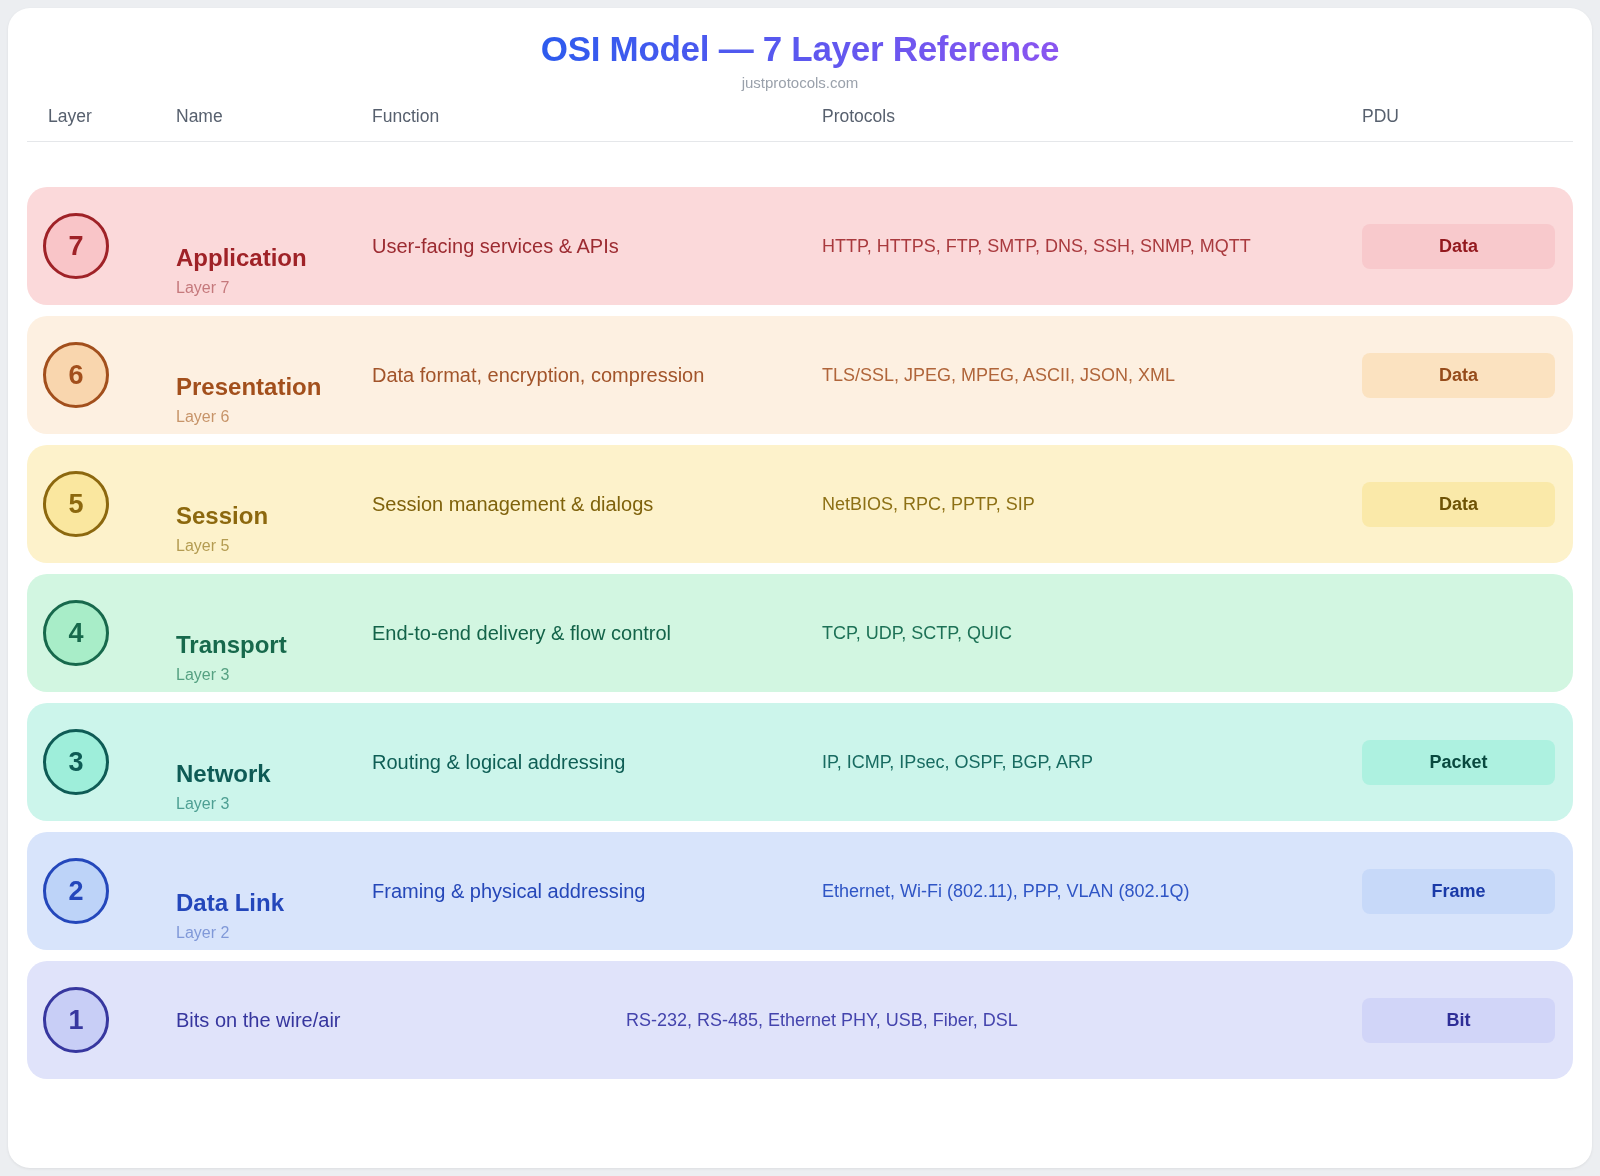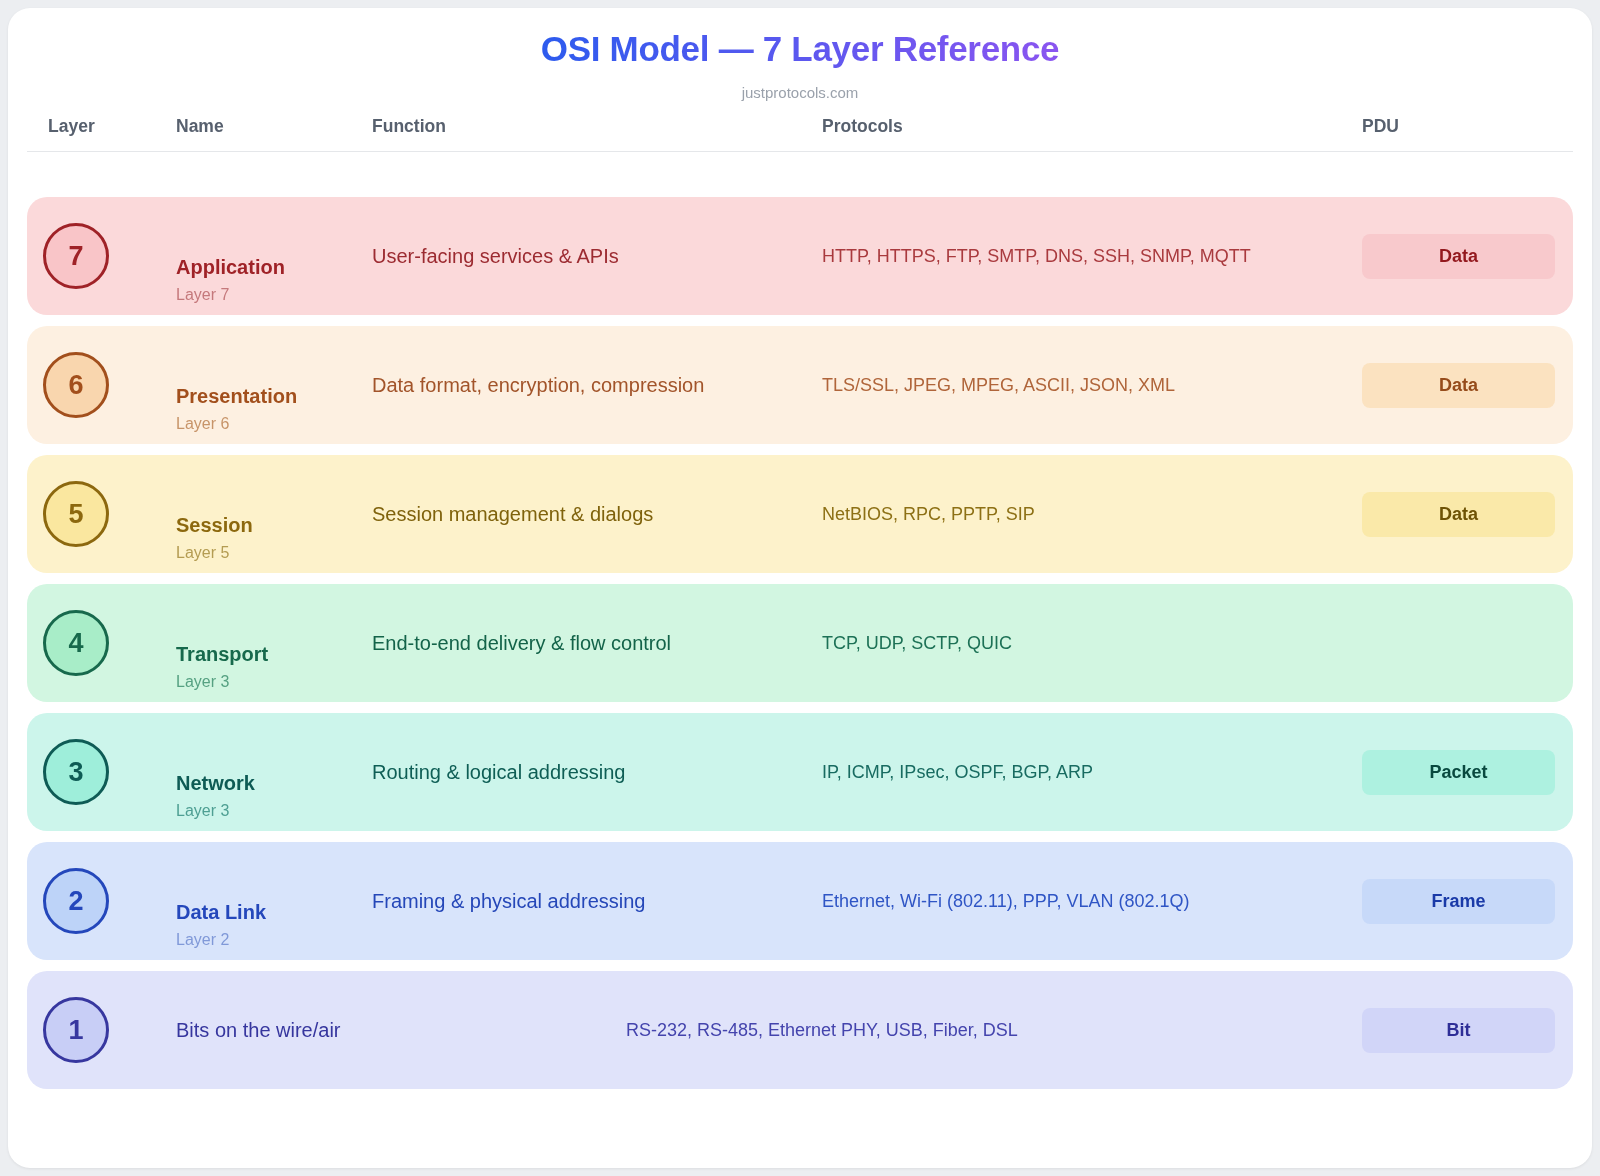--- a/index.html
+++ b/index.html
@@ -28,34 +28,34 @@
     color: #4a5ce8;
   }
   @supports ((-webkit-background-clip: text) or (background-clip: text)) {
     .title-text {
       -webkit-background-clip: text;
       background-clip: text;
       color: transparent;
     }
   }
   .subtitle {
-    margin-top: 15px;
+    margin-top: 5px;
     text-align: center;
     font-size: 15px;
     color: #9aa1ab;
   }
   .header-row {
     margin: 15px 19px 7px 19px;
     display: flex;
     align-items: flex-start;
     padding: 0 18px 14px 16px;
     border-bottom: 1px solid #e5e7ea;
     color: #57606e;
     font-size: 17.5px;
-    font-weight: 700;
+    font-weight: 400;
   }
   .rows { margin: 45px 19px 0 19px; }
   .col-layer { flex: 0 0 133px; }
   .col-name  { flex: 0 0 196px; }
   .col-fn    { flex: 0 0 450px; }
   .col-proto { flex: 1 1 auto; min-width: 0; }
   .col-pdu   { flex: 0 0 193px; }
   .header-row .col-layer { padding-left: 5px; }
 
   .row {
@@ -73,21 +73,21 @@
     border: 3px solid var(--accent);
     background: var(--circle-bg);
     color: var(--accent);
     font-size: 27px;
     font-weight: 700;
     display: flex;
     align-items: center;
     justify-content: center;
   }
   .name-title {
-    font-size: 20px;
+    font-size: 24px;
     font-weight: 700;
     color: var(--accent);
     margin-bottom: 7px;
     margin-top: 48px;
   }
   .name-sub {
     font-size: 16px;
     color: var(--muted);
   }
   .fn-text {

